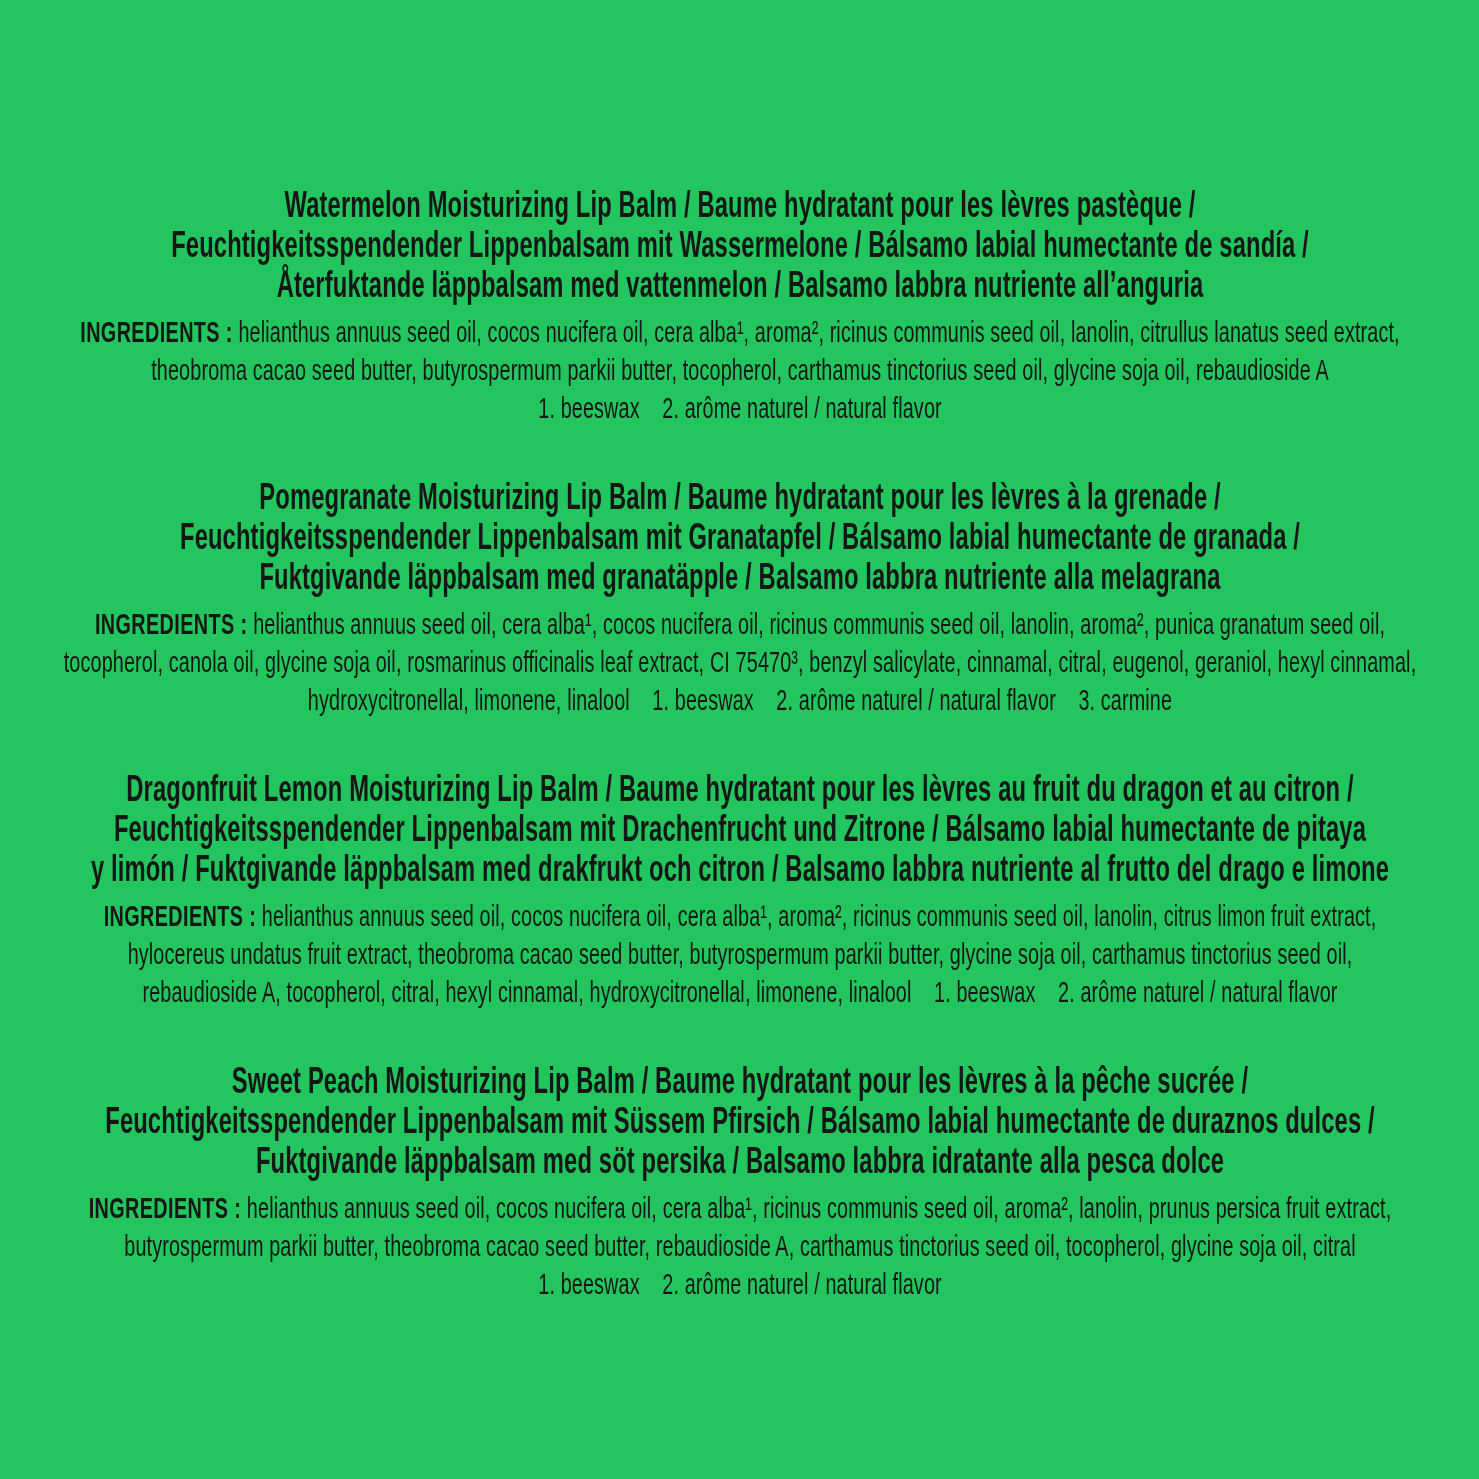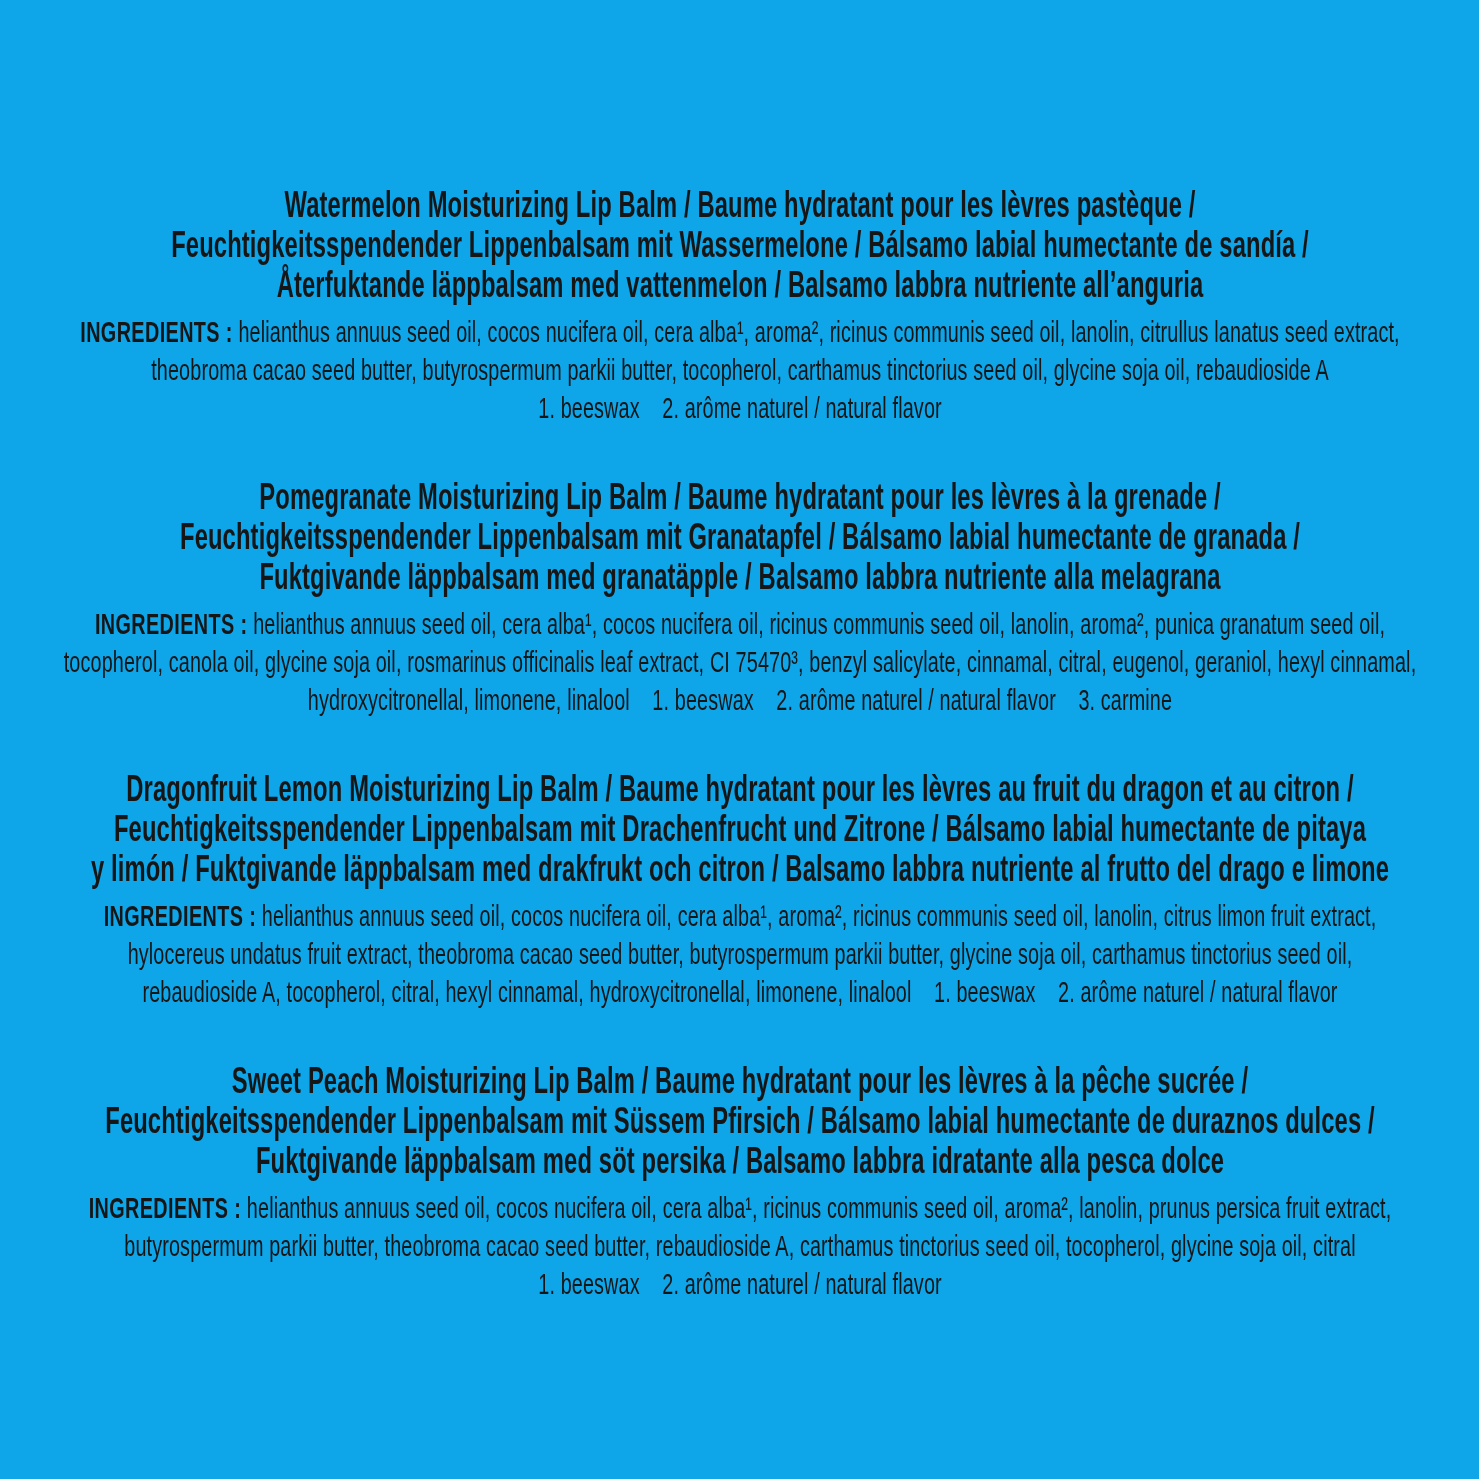--- a/index.html
+++ b/index.html
@@ -12,21 +12,21 @@
     height: 1479px;
     background: #ffffff;
     font-family: "Liberation Sans", sans-serif;
     color: #161616;
   }
   .canvas {
     position: relative;
     width: 1479px;
     height: 1479px;
     overflow: hidden;
-    background: #0ea5e9;
+    background: #22c55e;
   }
   
   .condense {
     position: absolute;
     top: 185px;
     left: 0;
     width: 2300px;
     margin-left: -410px; 
     transform: scaleX(0.66);
     transform-origin: 50% 0;

